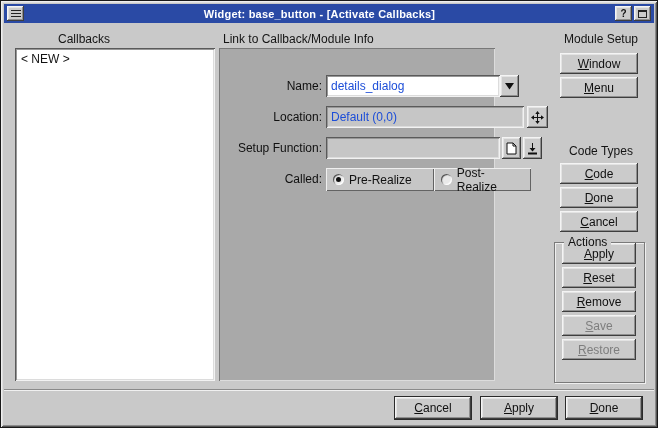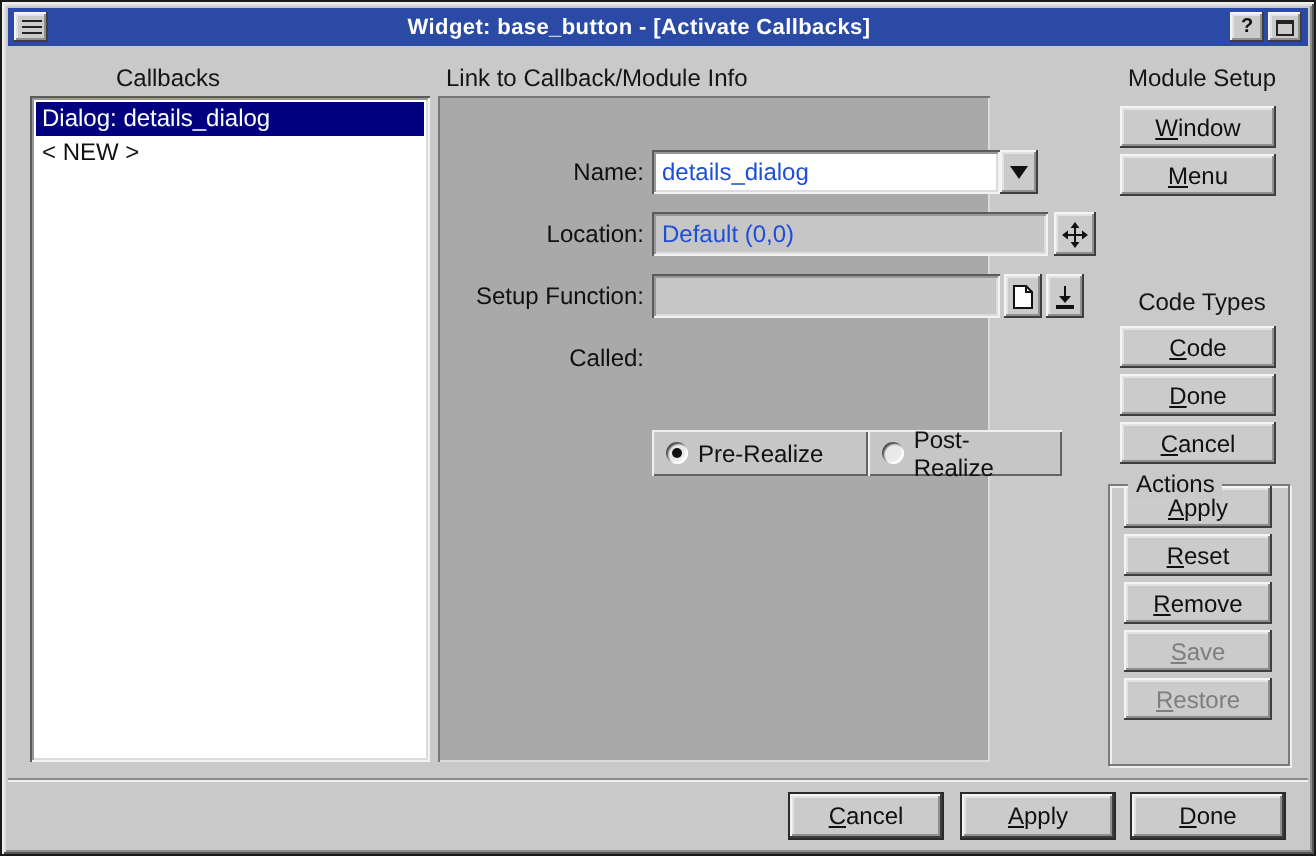--- a/index.html
+++ b/index.html
@@ -157,21 +157,20 @@
       <span class="max-glyph"></span>
     </div>
   </div>
 
   <div class="sec-label" style="left:17px; top:31px;margin-left:40px;">Callbacks</div>
   <div class="sec-label" style="left:222px; top:31px;">Link to Callback/Module Info</div>
   <div class="sec-label" style="left:552px; top:31px; width:96px; text-align:center;">Module Setup</div>
   <div class="sec-label" style="left:552px; top:143px; width:96px; text-align:center;">Code Types</div>
 
   <div class="listbox sunken">
-    <div class="list-item selected">Dialog: details_dialog</div>
     <div class="list-item">&lt; NEW &gt;</div>
   </div>
 
   <div class="panel">
 
     <div class="form-row" style="top:27px;">
       <div class="form-label">Name:</div>
       <div class="field white sunken" style="left:107px; width:174px;">
         <input type="text" value="details_dialog" style="">
       </div>
@@ -214,21 +213,21 @@
         <svg width="11" height="13" viewBox="0 0 11 13">
           <line x1="5.5" y1="1" x2="5.5" y2="6" stroke="#111" stroke-width="1"></line>
           <polygon points="5.5,9.5 2.5,6 8.5,6" fill="#111"></polygon>
           <rect x="1" y="10.5" width="9" height="2" fill="#111"></rect>
         </svg>
       </div>
     </div>
 
     <div class="form-row" style="top:120px; height:23px;">
       <div class="form-label" style="line-height:23px;">Called:</div>
-      <div style="position:absolute; left:107px; display:flex;margin-top:47px;">
+      <div style="position:absolute; left:107px; display:flex;">
         <div class="opt" style="width:108px;">
           <span class="radio checked"></span>
           <span>Pre-Realize</span>
         </div>
         <div class="opt" style="width:97px;">
           <span class="radio"></span>
           <span>Post-Realize</span>
         </div>
       </div>
     </div>

